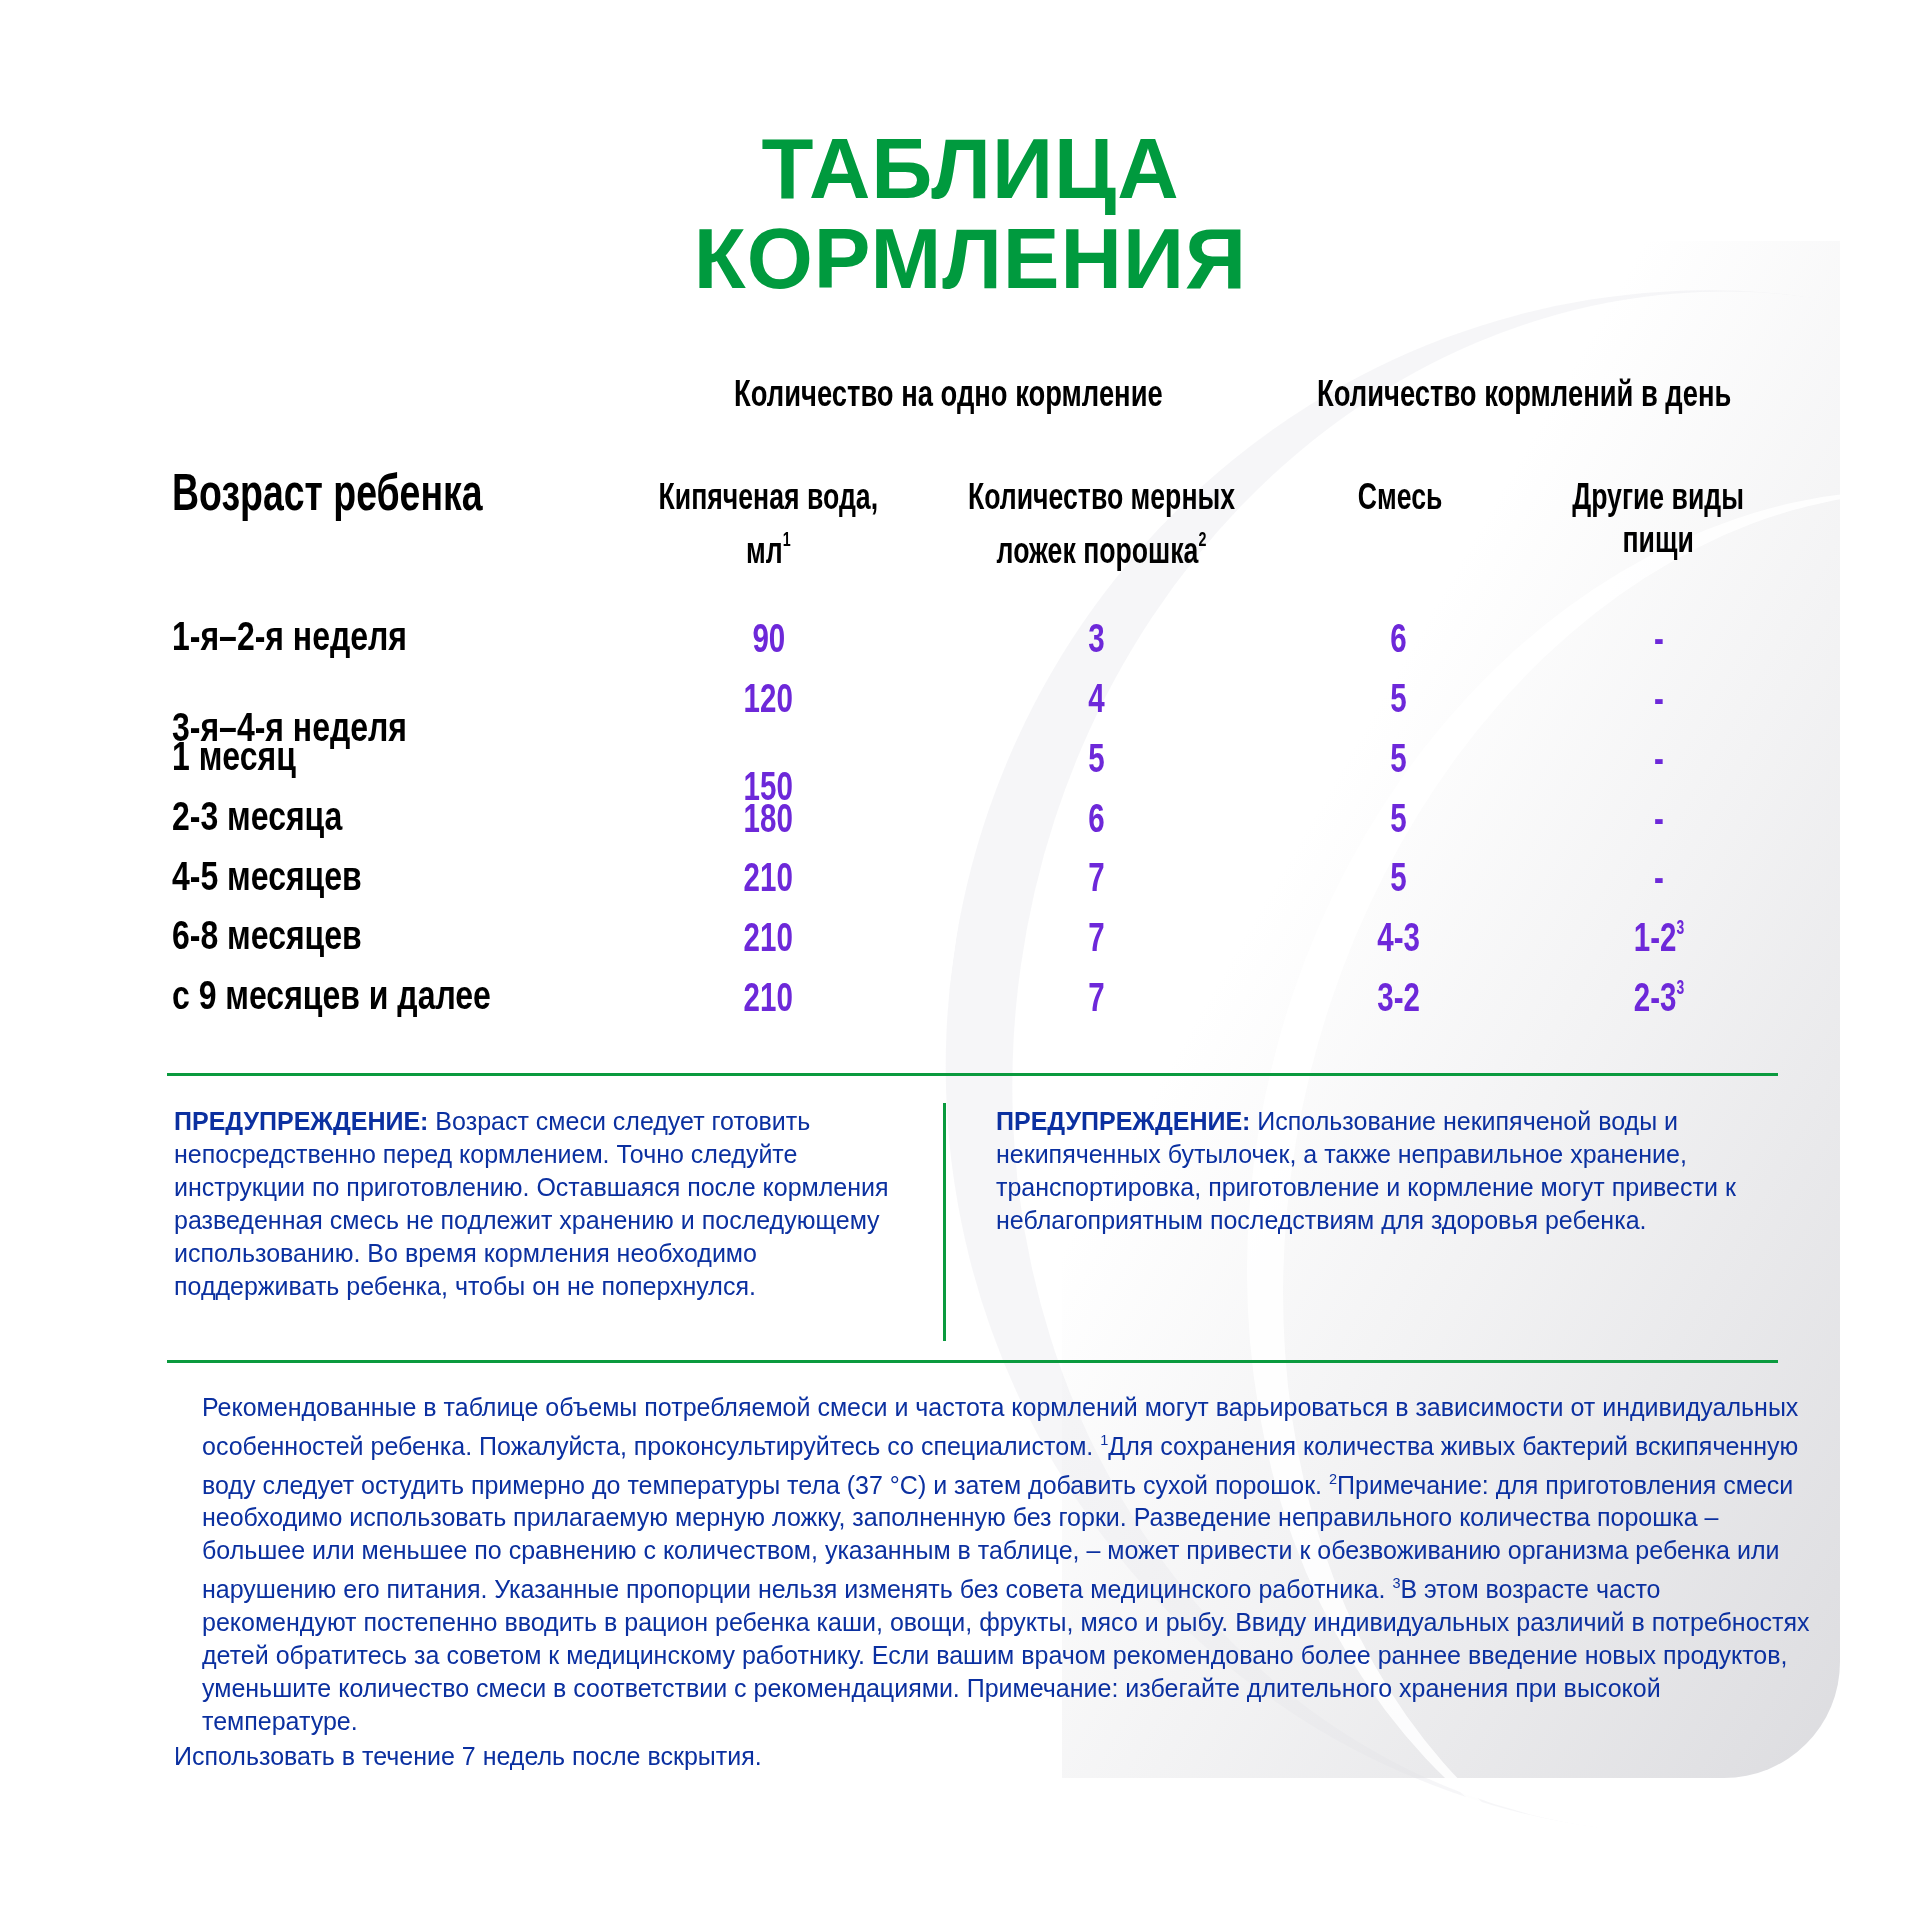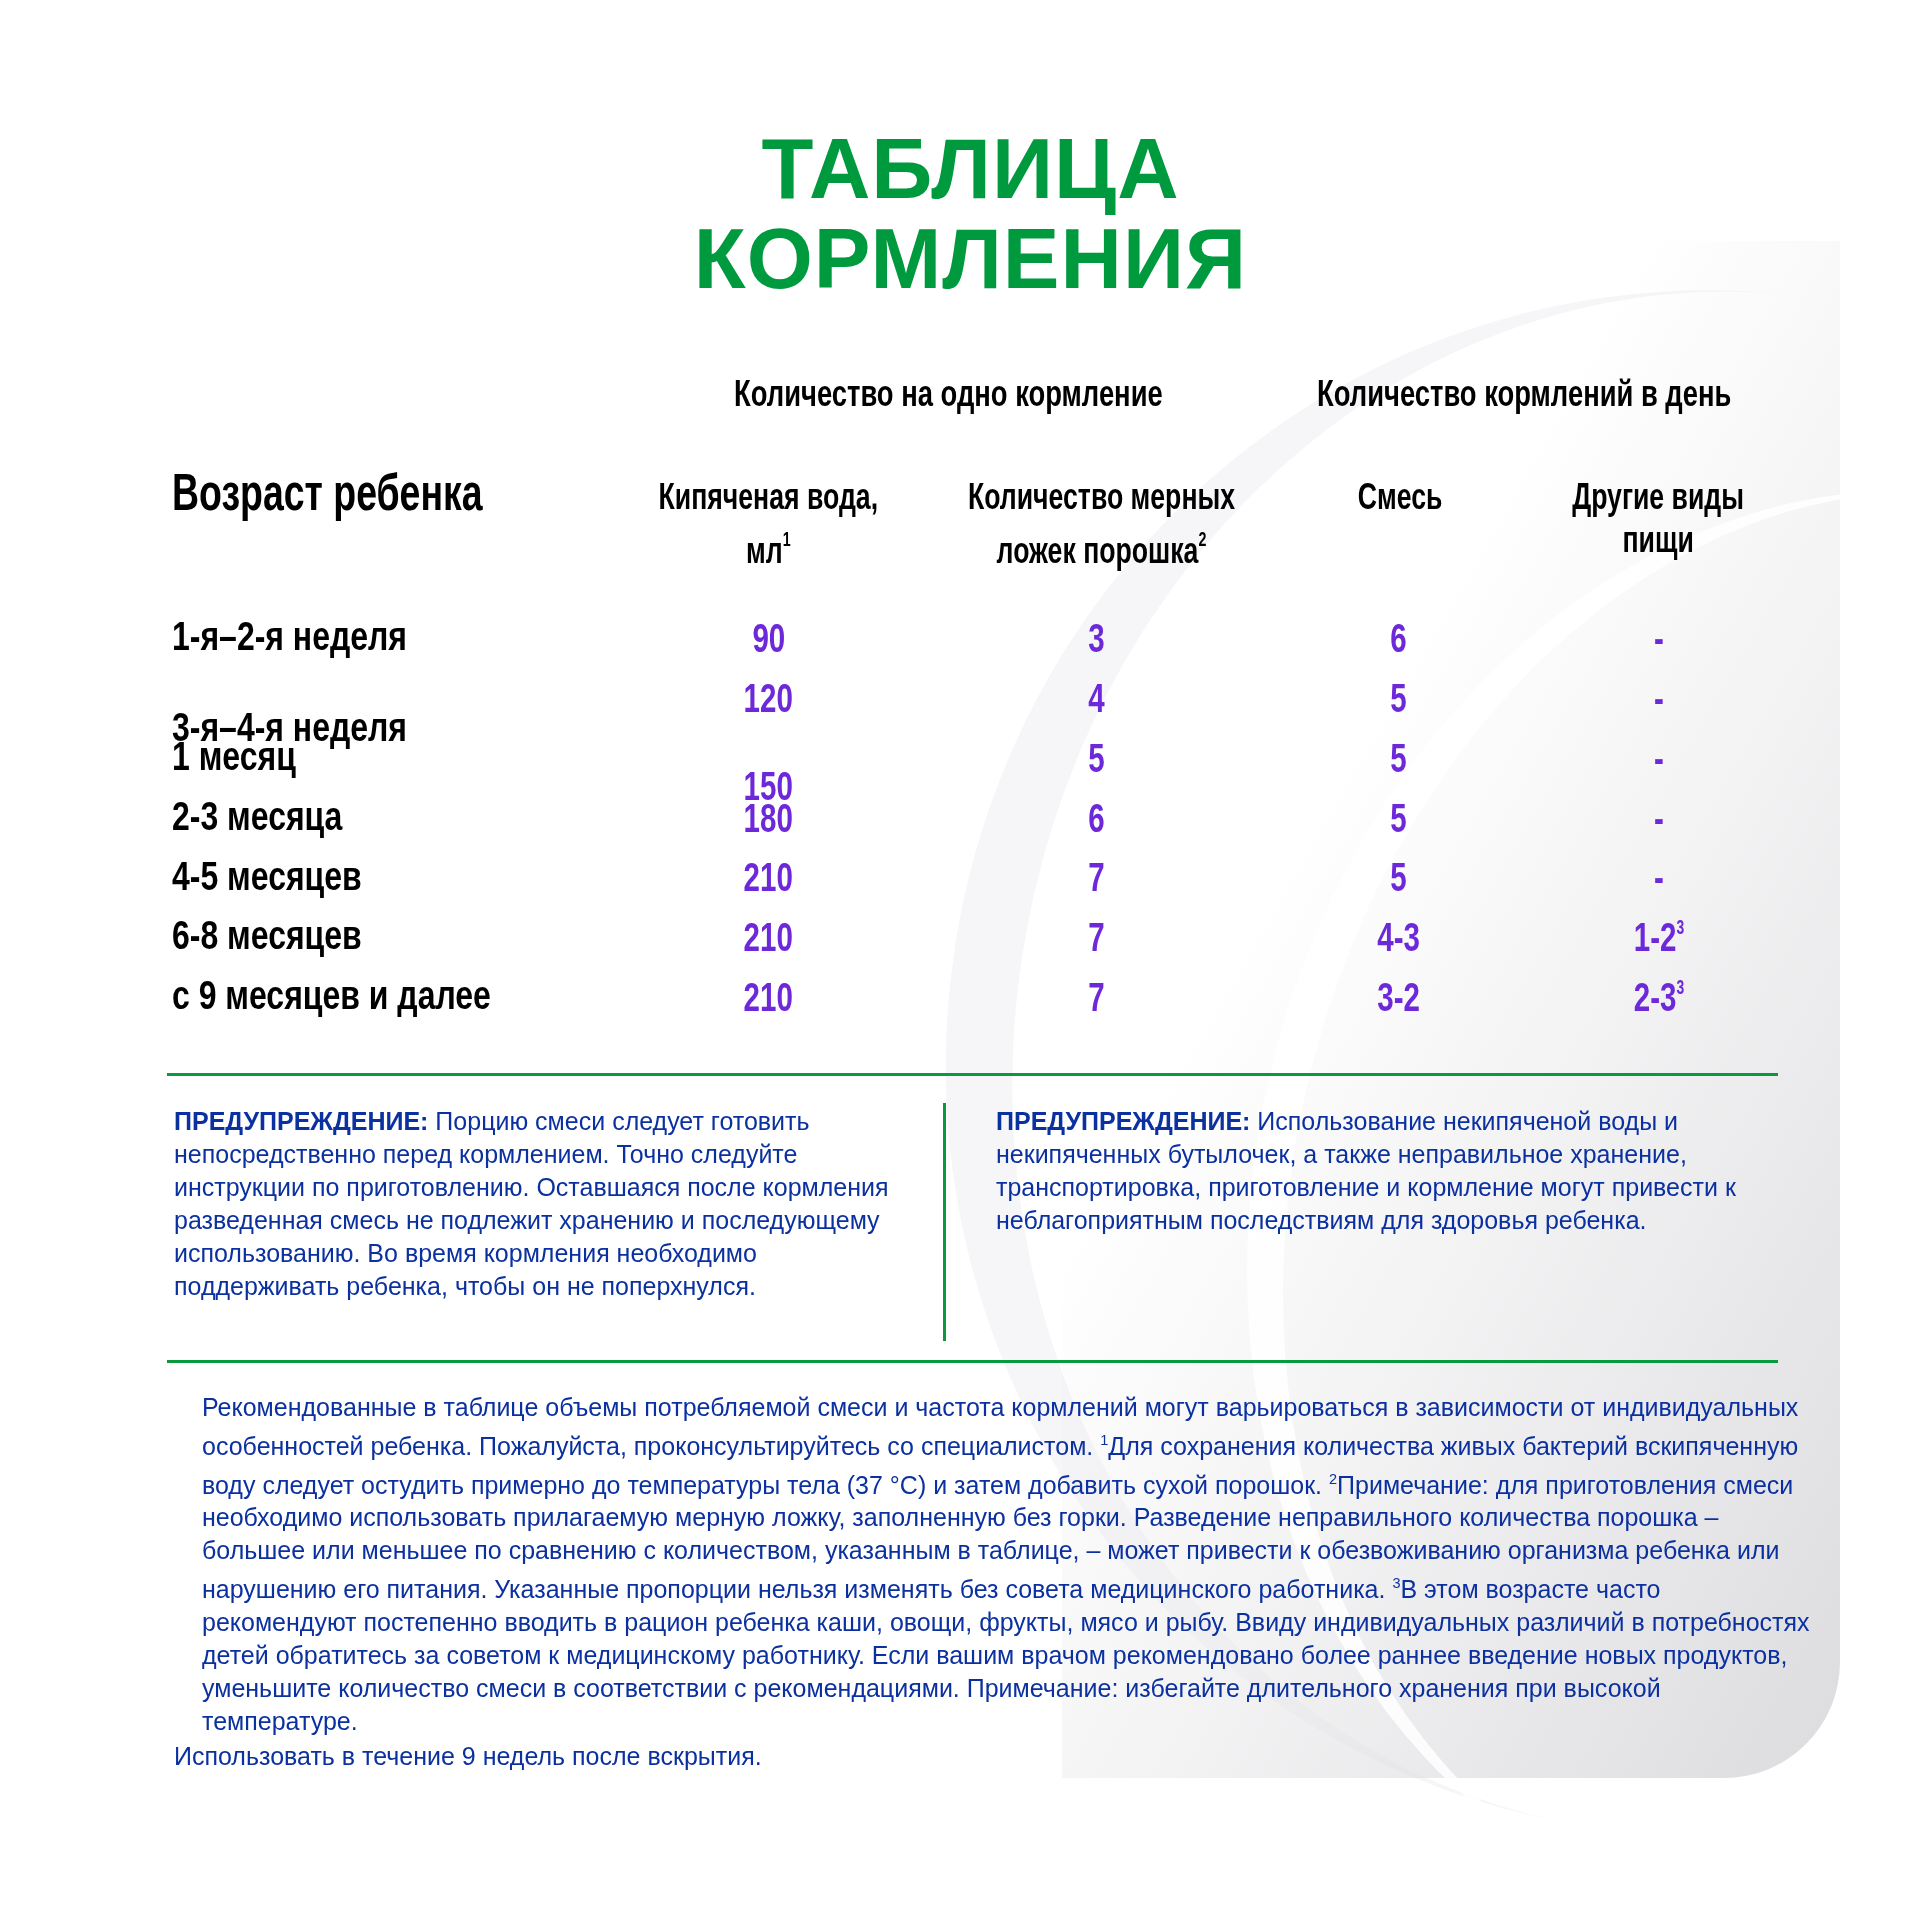--- a/index.html
+++ b/index.html
@@ -127,23 +127,23 @@
   <div class="abs val green" style="top:974px; left:1000px;"><span class="inner">7</span></div>
   <div class="abs val green" style="top:974px; left:1302px;"><span class="inner">3-2</span></div>
   <div class="abs val green" style="top:974px; left:1562px;"><span class="inner"><span>2-3</span><sup>3</sup></span></div>
 </div>
 
 <div class="hline" style="top:1073px;"></div>
 <div class="vline"></div>
 <div class="hline" style="top:1360px;"></div>
 
 <div class="abs para" style="left:174px; top:1105px; width:743px;">
-  <b>ПРЕДУПРЕЖДЕНИЕ:</b><span> Порцию смеси следует готовить непосредственно перед кормлением. Точно следуйте инструкции по приготовлению. Оставшаяся после кормления разведенная смесь не подлежит хранению и последующему использованию. Во время кормления необходимо поддерживать ребенка, чтобы он не поперхнулся.</span>
+  <b>ПРЕДУПРЕЖДЕНИЕ:</b><span> Возраст смеси следует готовить непосредственно перед кормлением. Точно следуйте инструкции по приготовлению. Оставшаяся после кормления разведенная смесь не подлежит хранению и последующему использованию. Во время кормления необходимо поддерживать ребенка, чтобы он не поперхнулся.</span>
 </div>
 <div class="abs para" style="left:996px; top:1105px; width:763px;">
   <b>ПРЕДУПРЕЖДЕНИЕ:</b><span> Использование некипяченой воды и некипяченных бутылочек, а также неправильное хранение, транспортировка, приготовление и кормление могут привести к неблагоприятным последствиям для здоровья ребенка.</span>
 </div>
 
 <div class="abs para" style="left:174px; top:1391px; width:1608px;margin-left:28px;">
   <span>Рекомендованные в таблице объемы потребляемой смеси и частота кормлений могут варьироваться в зависимости от индивидуальных особенностей ребенка. Пожалуйста, проконсультируйтесь со специалистом. </span><sup>1</sup><span>Для сохранения количества живых бактерий вскипяченную воду следует остудить примерно до температуры тела (37 °С) и затем добавить сухой порошок. </span><sup>2</sup><span>Примечание: для приготовления смеси необходимо использовать прилагаемую мерную ложку, заполненную без горки. Разведение неправильного количества порошка – большее или меньшее по сравнению с количеством, указанным в таблице, – может привести к обезвоживанию организма ребенка или нарушению его питания. Указанные пропорции нельзя изменять без совета медицинского работника. </span><sup>3</sup><span>В этом возрасте часто рекомендуют постепенно вводить в рацион ребенка каши, овощи, фрукты, мясо и рыбу. Ввиду индивидуальных различий в потребностях детей обратитесь за советом к медицинскому работнику. Если вашим врачом рекомендовано более раннее введение новых продуктов, уменьшите количество смеси в соответствии с рекомендациями. Примечание: избегайте длительного хранения при высокой температуре.</span>
 </div>
-<div class="abs para" style="left:174px; top:1740px;">Использовать в течение 9 недель после вскрытия.</div>
+<div class="abs para" style="left:174px; top:1740px;">Использовать в течение 7 недель после вскрытия.</div>
 
 
 </body></html>

